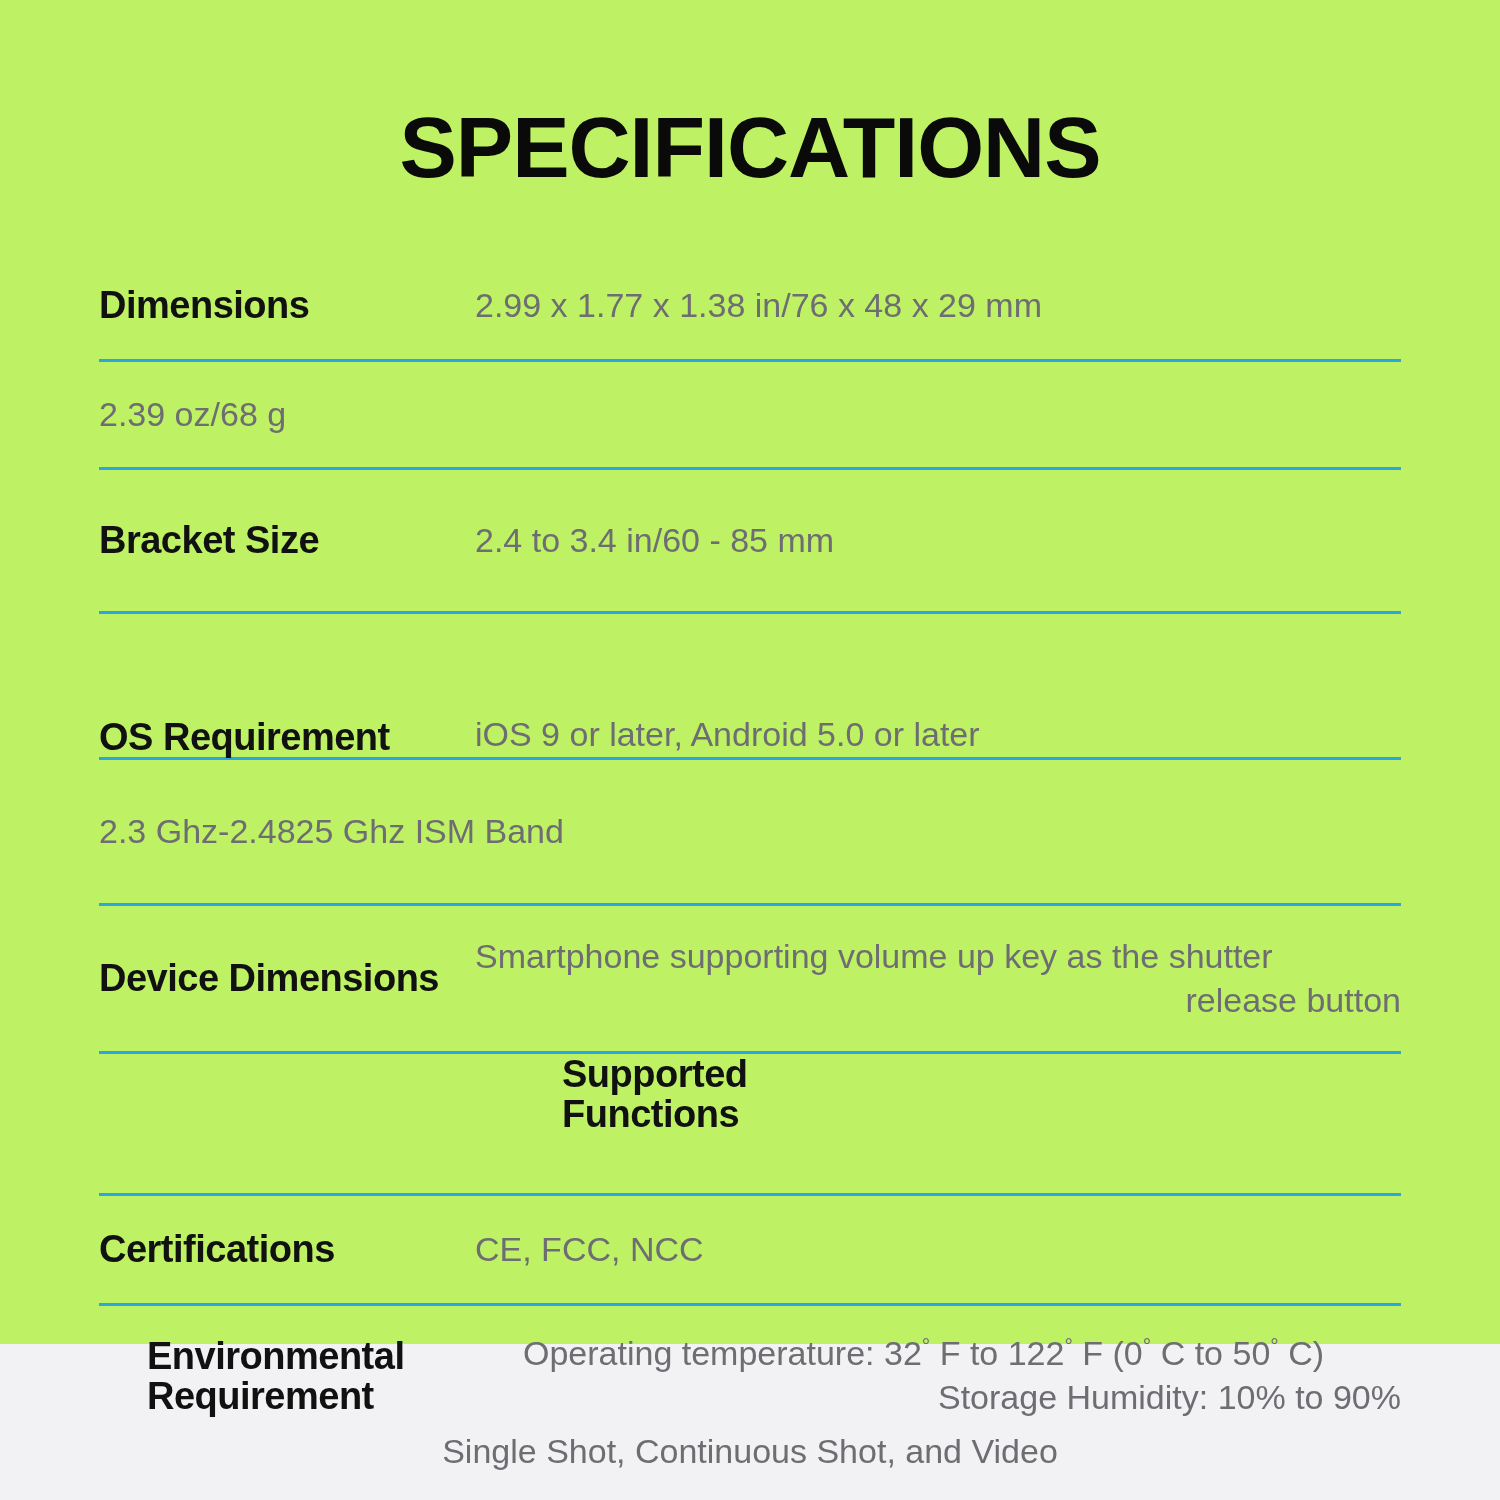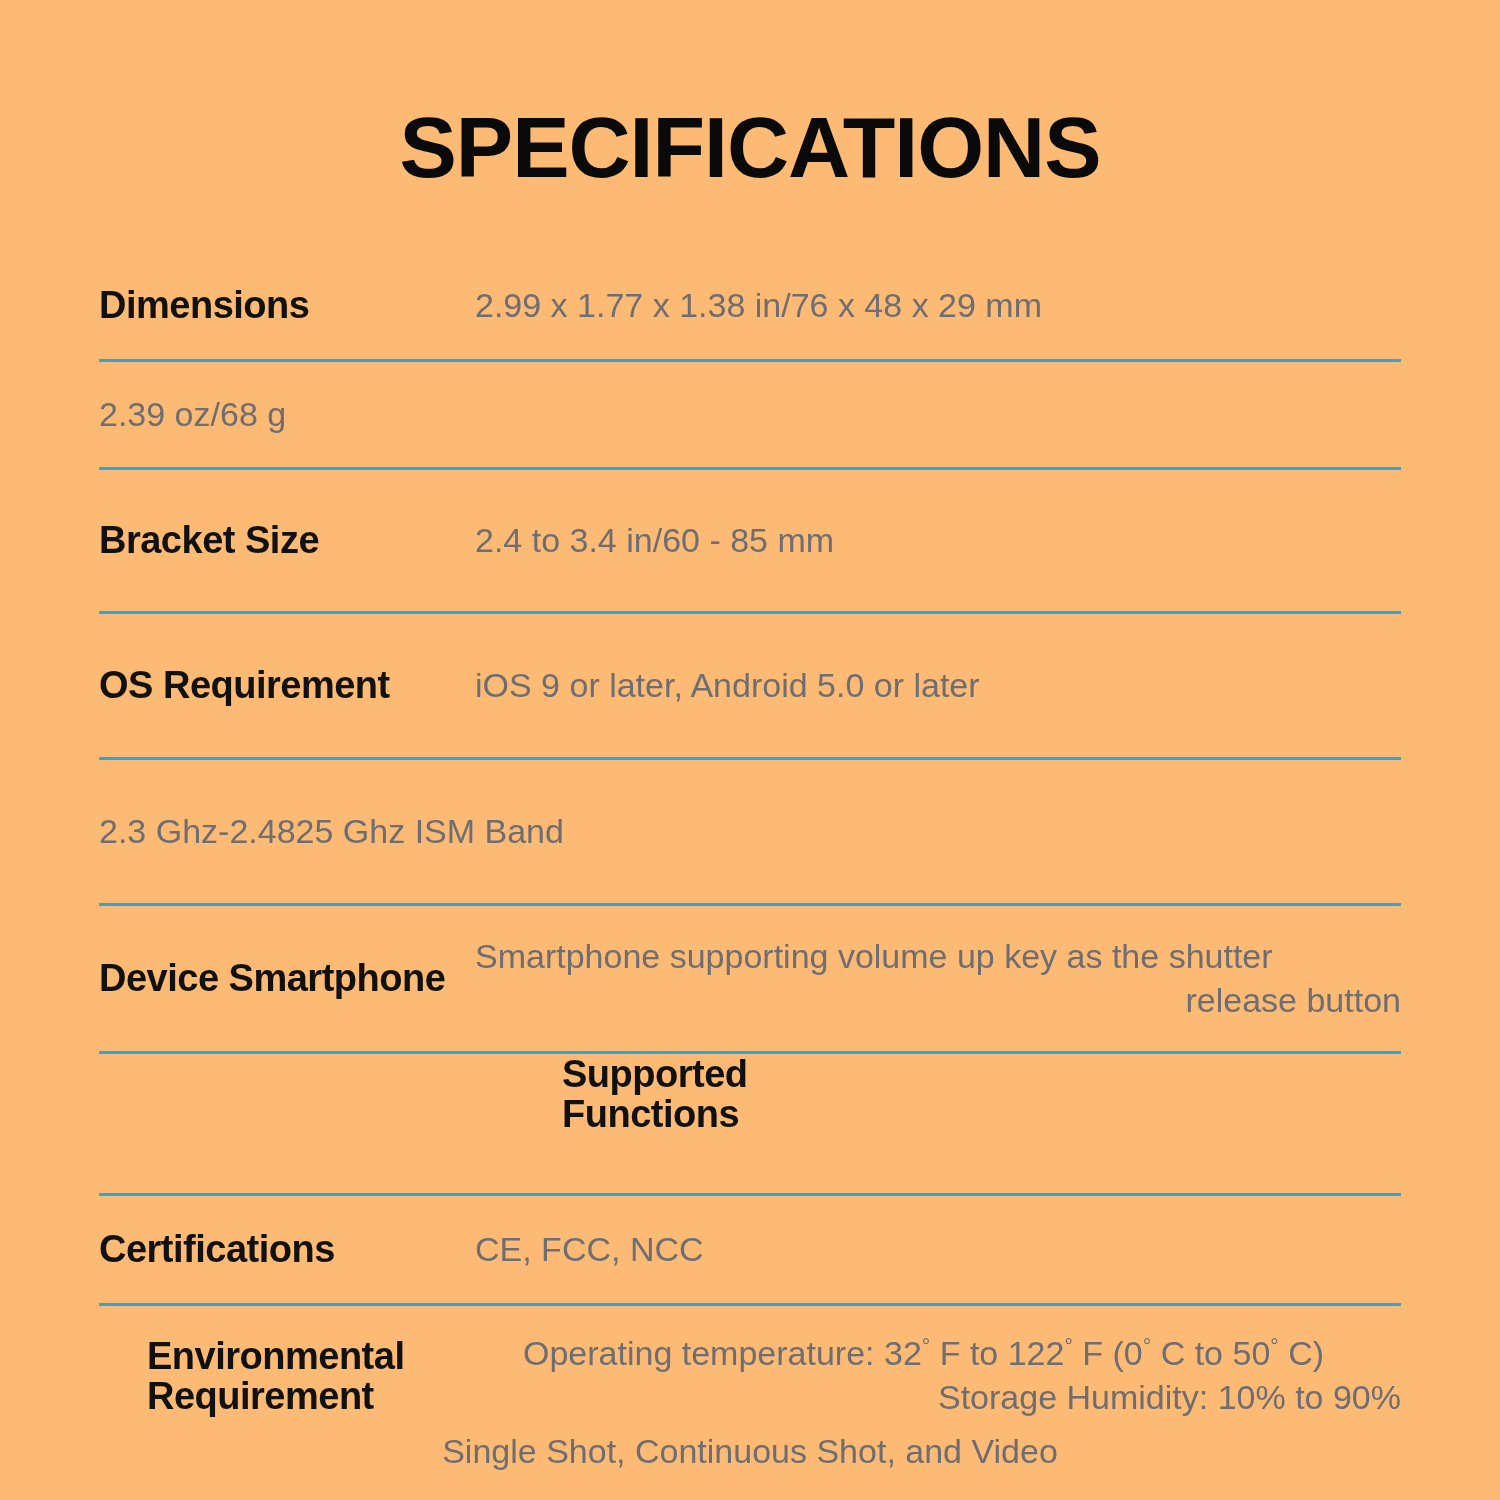--- a/index.html
+++ b/index.html
@@ -8,24 +8,24 @@
   }
   body {
     width: 1500px;
     height: 1500px;
     background: #f2f1f3;
     font-family: "Liberation Sans", sans-serif;
     -webkit-font-smoothing: antialiased;
   }
   .page {
     width: 1500px;
-    height: 1500px;
+    height: 1344px;
     box-sizing: border-box;
     position: relative;
-    background: #fdba74;
+    background: #bef264;
   }
   .title {
     text-align: center;
     font-size: 86px;
     font-weight: 700;
     letter-spacing: -1px;
     color: #0a0a0a;
     padding-top: 104px;
     line-height: 1;
   }
@@ -63,21 +63,21 @@
     line-height: 1.28;
     letter-spacing: 0px;
   }
   .value .line + .line {
     display: block;
     text-align: right;
   }
   .row.r-dimensions { height: 110px; }
   .row.r-weight { height: 108px; }
   .row.r-bracket { height: 144px; }
-  .row.r-os { height: 146px; }
+  .row.r-os { height: 146px; align-items: flex-end; }
   .row.r-freq { height: 146px; }
   .row.r-device { height: 148px; }
   .row.r-functions { height: 142px; flex-direction: column; }
   .row.r-cert { height: 110px; align-items: center; }
   .row.r-env { height: 140px; margin-left: 48px; }
   sup.deg {
     font-size: 0.62em;
     vertical-align: super;
     line-height: 0;
   }
@@ -118,21 +118,21 @@
       </div>
     </div>
 
     <div class="row r-freq">
       <div class="value">
         <span class="line">2.3 Ghz-2.4825 Ghz ISM Band</span>
       </div>
     </div>
 
     <div class="row r-device">
-      <div class="label">Device Smartphone</div>
+      <div class="label">Device Dimensions</div>
       <div class="value">
         <span class="line">Smartphone supporting volume up key as the shutter</span>
         <span class="line">release button</span>
       </div>
     </div>
 
     <div class="row r-functions">
       <div class="label">Supported Functions</div>
       <div class="value">
         <span class="line">Single Shot, Continuous Shot, and Video</span>

